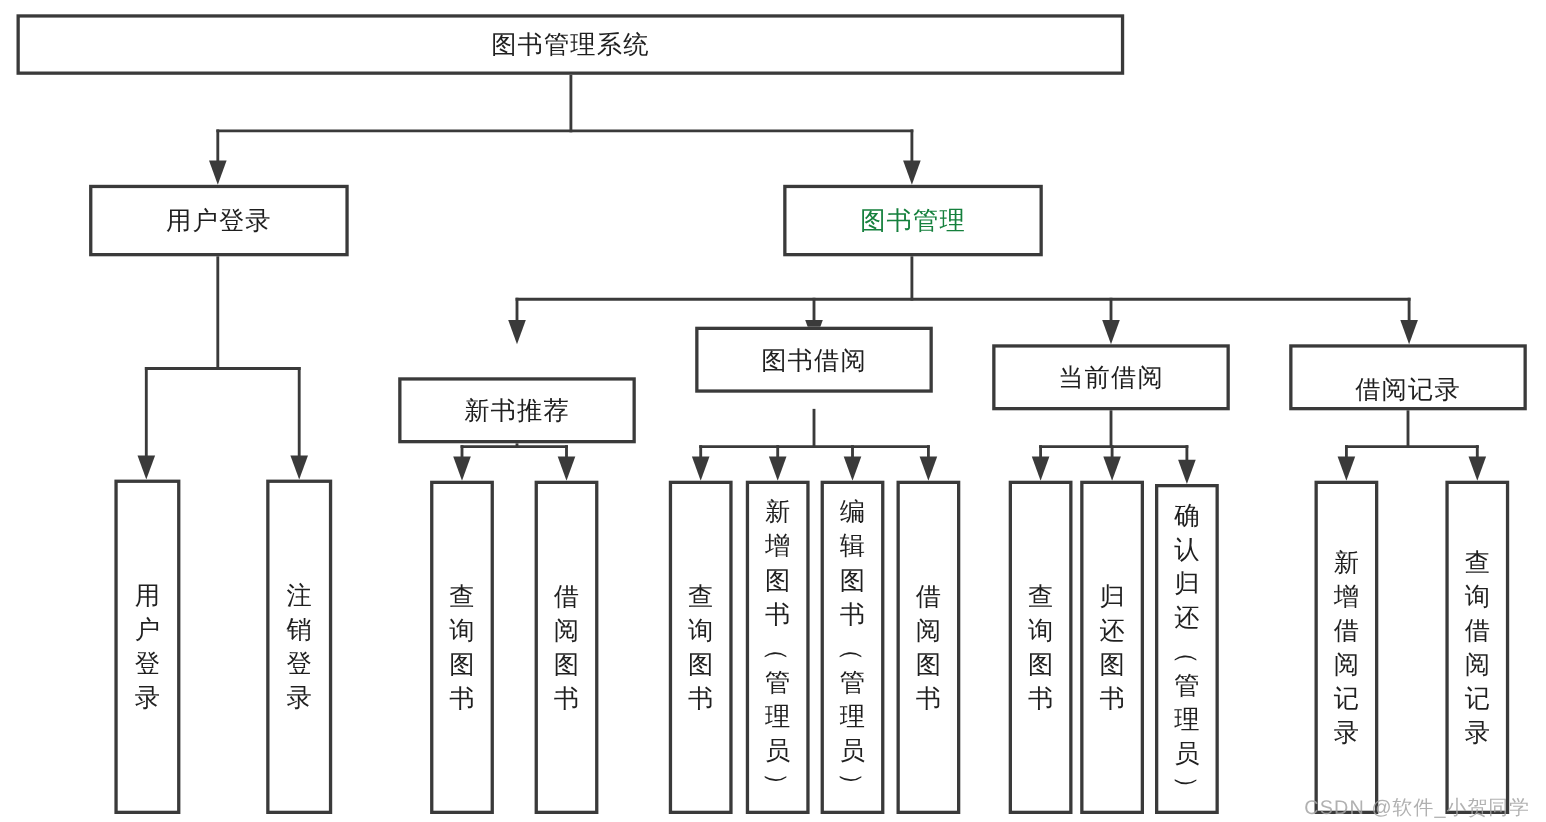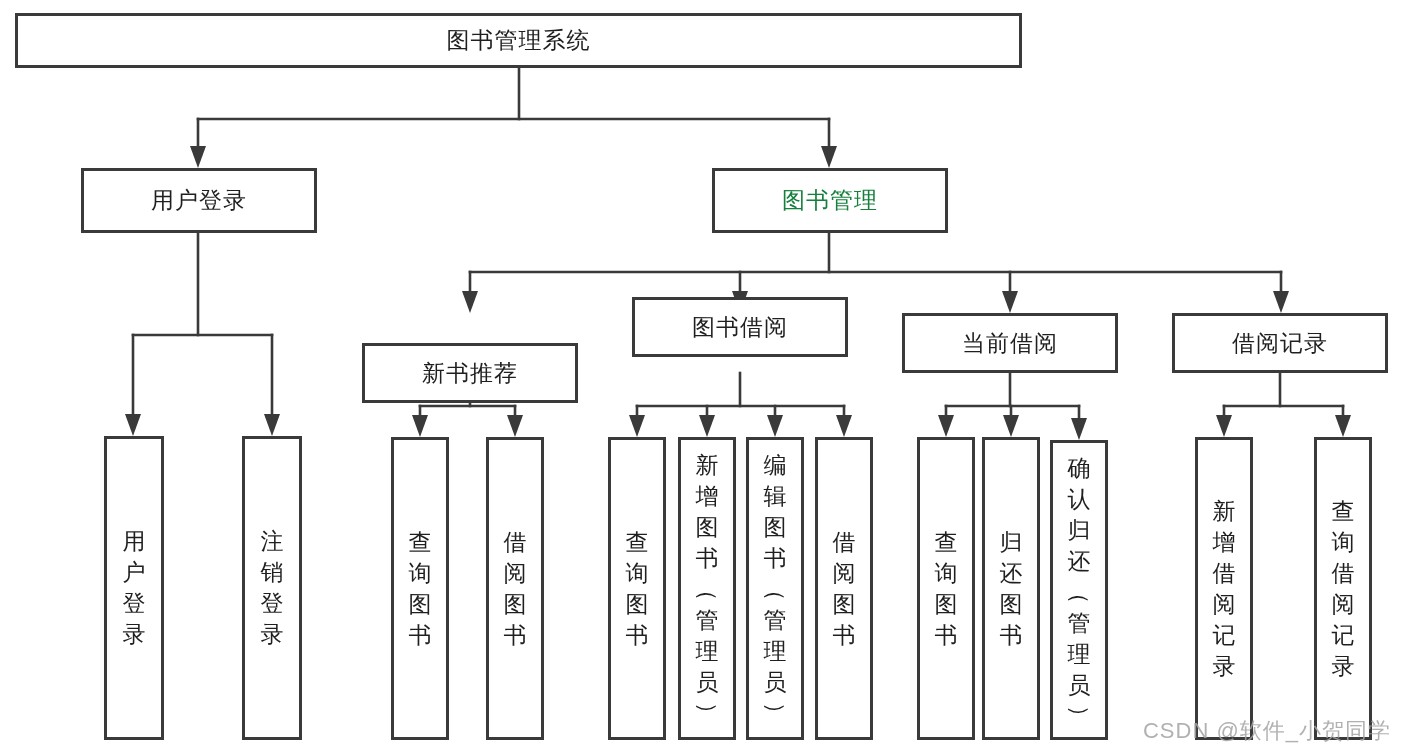--- a/index.html
+++ b/index.html
@@ -28,21 +28,21 @@
   .node.vtop{justify-content:flex-start;padding-top:10px;}
   .vchar{
     height:31px;width:100%;
     display:flex;align-items:center;justify-content:center;
     line-height:31px;
   }
   .vchar.paren{transform:rotate(90deg);}
   #watermark{
     position:absolute;
     right:14px;bottom:1px;
-    font-size:22px;
+    font-size:18px;
     color:rgba(163,163,163,0.85);
     letter-spacing:1px;
     z-index:5;
     white-space:nowrap;
   }
 </style>
 </head>
 <body>
 
 <div id="stage">
@@ -193,21 +193,21 @@
         <span class="vchar">确</span>
         <span class="vchar">认</span>
         <span class="vchar">归</span>
         <span class="vchar">还</span>
         <span class="vchar paren">（</span>
         <span class="vchar">管</span>
         <span class="vchar">理</span>
         <span class="vchar">员</span>
         <span class="vchar paren">）</span>
       </div>
-      <div class="node h" style="left: 1172px; top: 313px; width: 216px; height: 60px; border-color: rgb(58, 58, 58); color: rgb(31, 31, 31);">
+      <div class="node h" style="left: 1172px; top: 313px; width: 216px; height: 60px; border-color: rgb(58, 58, 58); color: rgb(31, 31, 31); align-items: flex-end;">
         <span>借阅记录</span>
       </div>
       <div class="node v" style="left: 1195px; top: 437px; width: 58px; height: 303px; border-color: rgb(58, 58, 58); color: rgb(31, 31, 31);">
         <span class="vchar">新</span>
         <span class="vchar">增</span>
         <span class="vchar">借</span>
         <span class="vchar">阅</span>
         <span class="vchar">记</span>
         <span class="vchar">录</span>
       </div>

